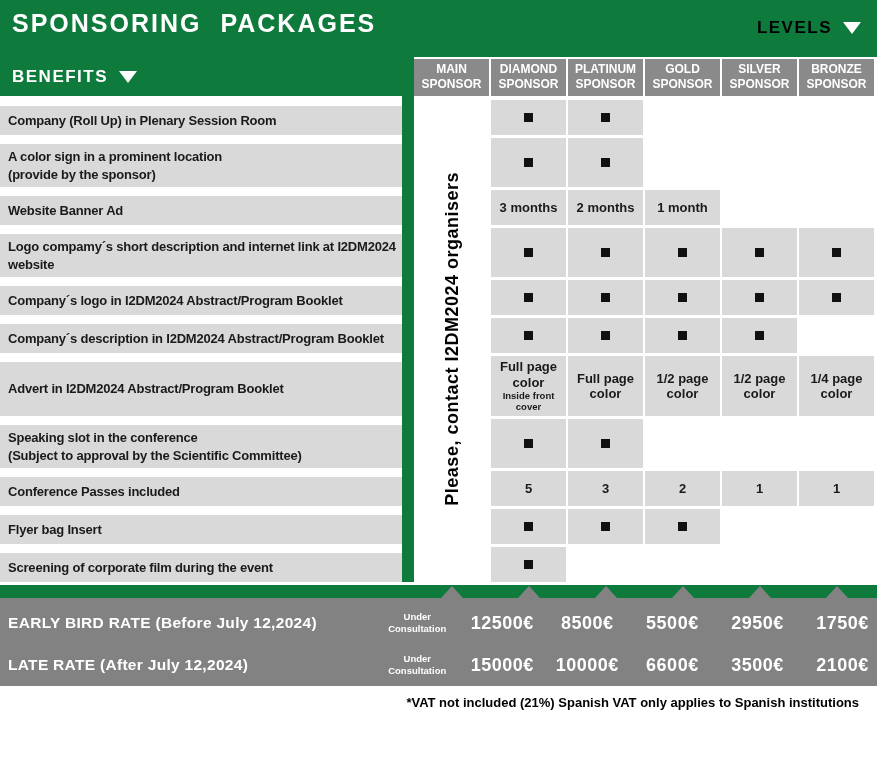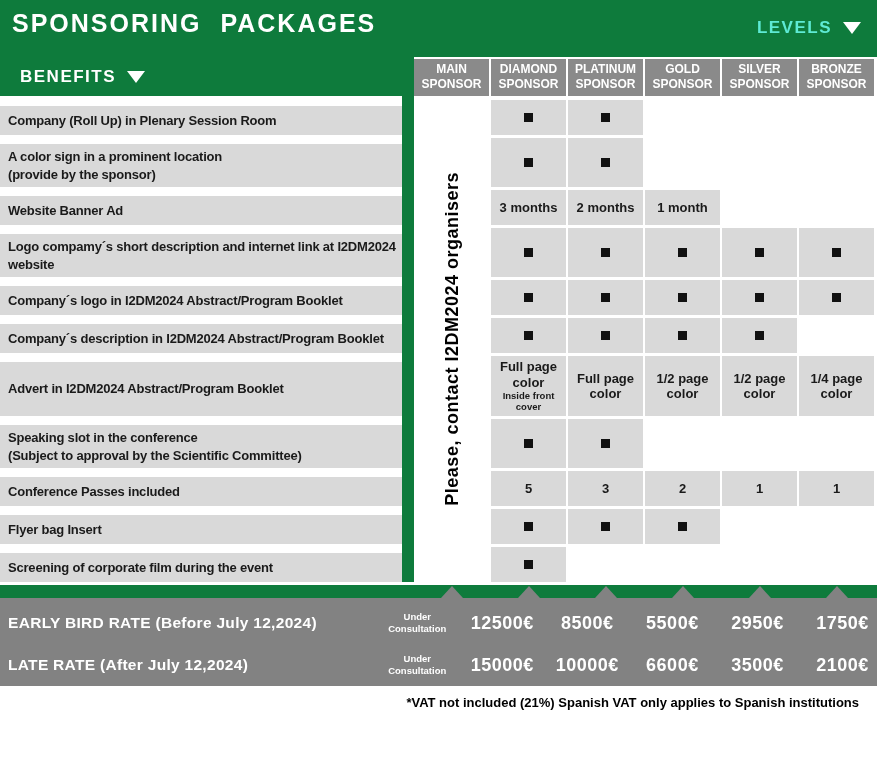--- a/index.html
+++ b/index.html
@@ -12,24 +12,24 @@
   }
   *{box-sizing:border-box; margin:0; padding:0;}
   html,body{background:#fff;}
   body{font-family:"Liberation Sans", sans-serif; width:877px;}
   .page{width:877px; position:relative; background:#fff;}
 
   
   .header{display:flex; width:877px;}
   .head-left{width:414px; height:96px; background:var(--green); position:relative;}
   .title{color:#fff; font-size:25px; font-weight:bold; letter-spacing:2px; word-spacing:10px; padding:9px 0 0 12px; white-space:nowrap;}
-  .benefits-row{position:absolute; left:20px; bottom:9px; display:flex; align-items:center; gap:11px; color:#fff; font-size:17px; font-weight:bold; letter-spacing:1.5px;}
+  .benefits-row{position:absolute; left:12px; bottom:9px; display:flex; align-items:center; gap:11px; color:#fff; font-size:17px; font-weight:bold; letter-spacing:1.5px;}
   .tri-down{width:0; height:0; border-left:9px solid transparent; border-right:9px solid transparent; border-top:12px solid #fff;}
   .head-right{flex:1; display:flex; flex-direction:column; height:96px;}
-  .levels-bar{height:62px; background:var(--green); display:flex; align-items:center; justify-content:flex-end; gap:11px; padding-right:16px; color:#5eead4; font-size:17px; font-weight:bold; letter-spacing:1.5px;}
+  .levels-bar{height:62px; background:var(--green); display:flex; align-items:center; justify-content:flex-end; gap:11px; padding-right:16px; color:#000000; font-size:17px; font-weight:bold; letter-spacing:1.5px;}
   .col-heads{flex:1; display:flex; background:#fff; padding-top:2px;}
   .col-head{width:var(--colW); margin-left:2px; background:var(--hgray); color:#fff; display:flex; align-items:center; justify-content:center; text-align:center; font-size:12px; font-weight:bold; line-height:1.3; padding:3px 1px;}
   .col-head:first-child{margin-left:0;}
 
   
   .body{position:relative; width:877px; padding-top:4px;}
   .green-strip{position:absolute; left:var(--benW); top:0; bottom:0; width:var(--stripW); background:var(--green);}
   .main-note{position:absolute; left:414px; top:0; bottom:0; width:77px; display:flex; align-items:center; justify-content:center; z-index:3; pointer-events:none;}
   .main-note span{writing-mode:vertical-rl; transform:rotate(180deg); font-size:18px; font-weight:bold; color:#000; white-space:nowrap; letter-spacing:0.5px;}
   .row{display:flex; align-items:stretch; min-height:35px; margin-bottom:3px; position:relative; z-index:1;}

